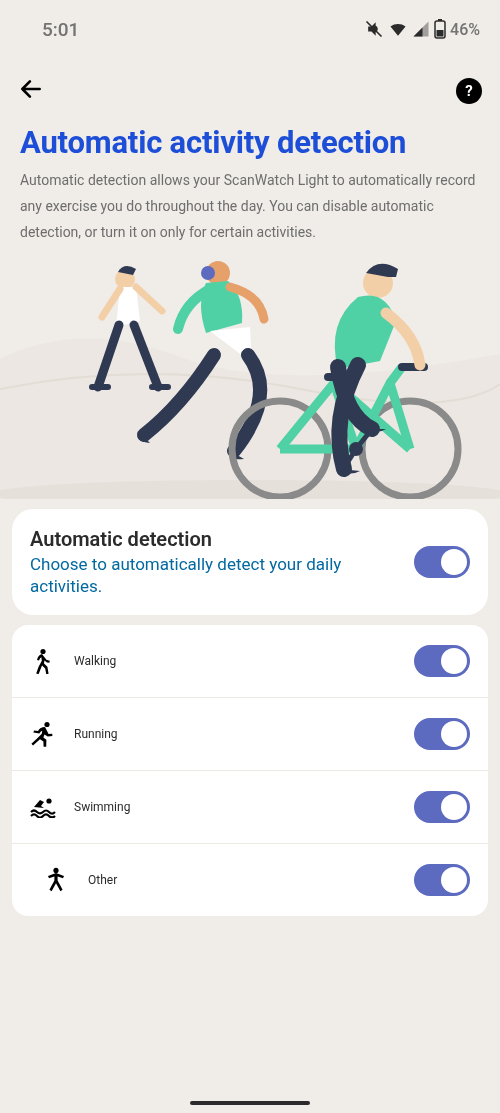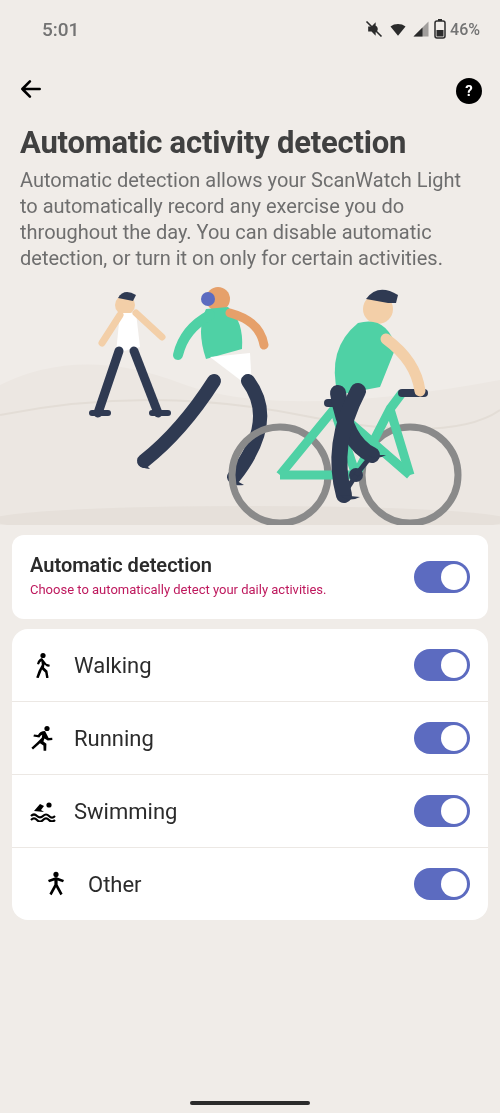--- a/index.html
+++ b/index.html
@@ -49,60 +49,60 @@
   }
 
   
   .header {
     padding: 18px 20px 0 20px;
   }
   .page-title {
     font-size: 31px;
     font-weight: 700;
     letter-spacing: -0.2px;
-    color: #404040;
+    color: #1d4ed8;
     margin-bottom: 6px;
   }
   .page-desc {
-    font-size: 20px;
+    font-size: 14px;
     line-height: 26px;
     color: #6e6e6e;
   }
 
   
   .illustration {
     width: 100%;
     height: 250px;
     position: relative;
     margin-top: 4px;
   }
 
   
   .card {
     background: #fff;
-    border-radius: 12px;
+    border-radius: 21px;
     margin: 10px 12px;
     padding: 18px 18px;
   }
   .card-master {
     display: flex;
     justify-content: space-between;
     align-items: center;
   }
   .card-master .texts { flex: 1; padding-right: 20px; }
   .card-title {
     font-size: 20px;
     font-weight: 600;
     color: #2b2b2b;
     margin-bottom: 2px;
   }
   .card-sub {
-    font-size: 13px;
+    font-size: 17px;
     line-height: 22px;
-    color: #be185d;
+    color: #0369a1;
   }
 
   
   .list-card {
     background: #fff;
     border-radius: 16px;
     margin: 0 12px 20px;
     overflow: hidden;
   }
   .row {
@@ -112,21 +112,21 @@
     border-bottom: 1px solid #ece8e4;
   }
   .row:last-child { border-bottom: none; padding-left: 32px; }
   .row .icon-slot {
     width: 44px;
     display: flex;
     justify-content: flex-start;
   }
   .row .label {
     flex: 1;
-    font-size: 22px;
+    font-size: 12px;
     color: #2b2b2b;
   }
 
   
   .toggle {
     width: 56px;
     height: 32px;
     border-radius: 16px;
     background: #5c6bc0;
     position: relative;

